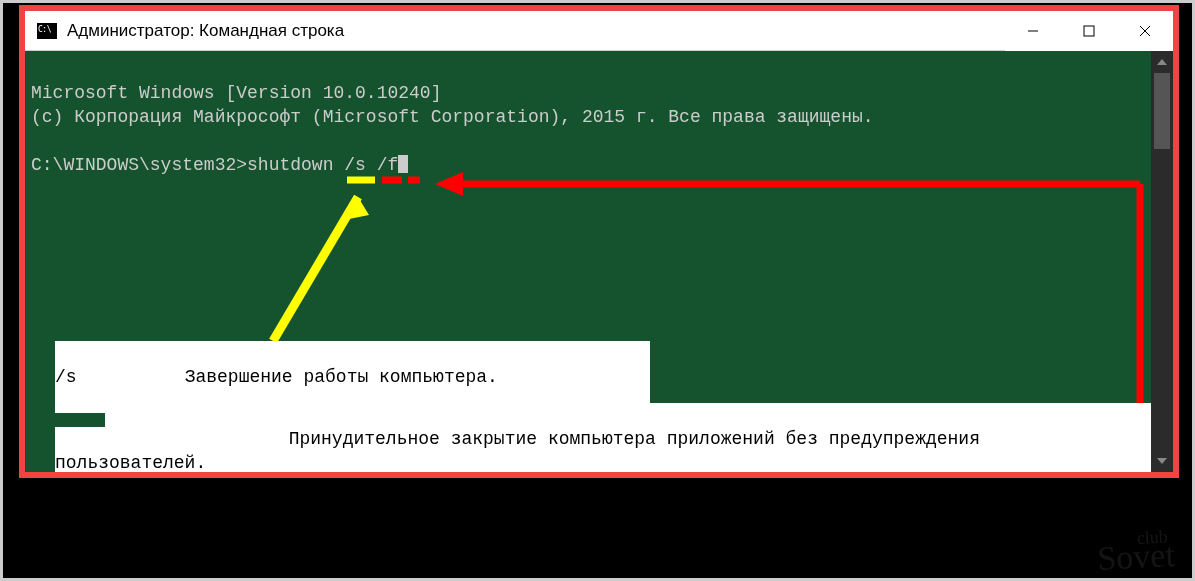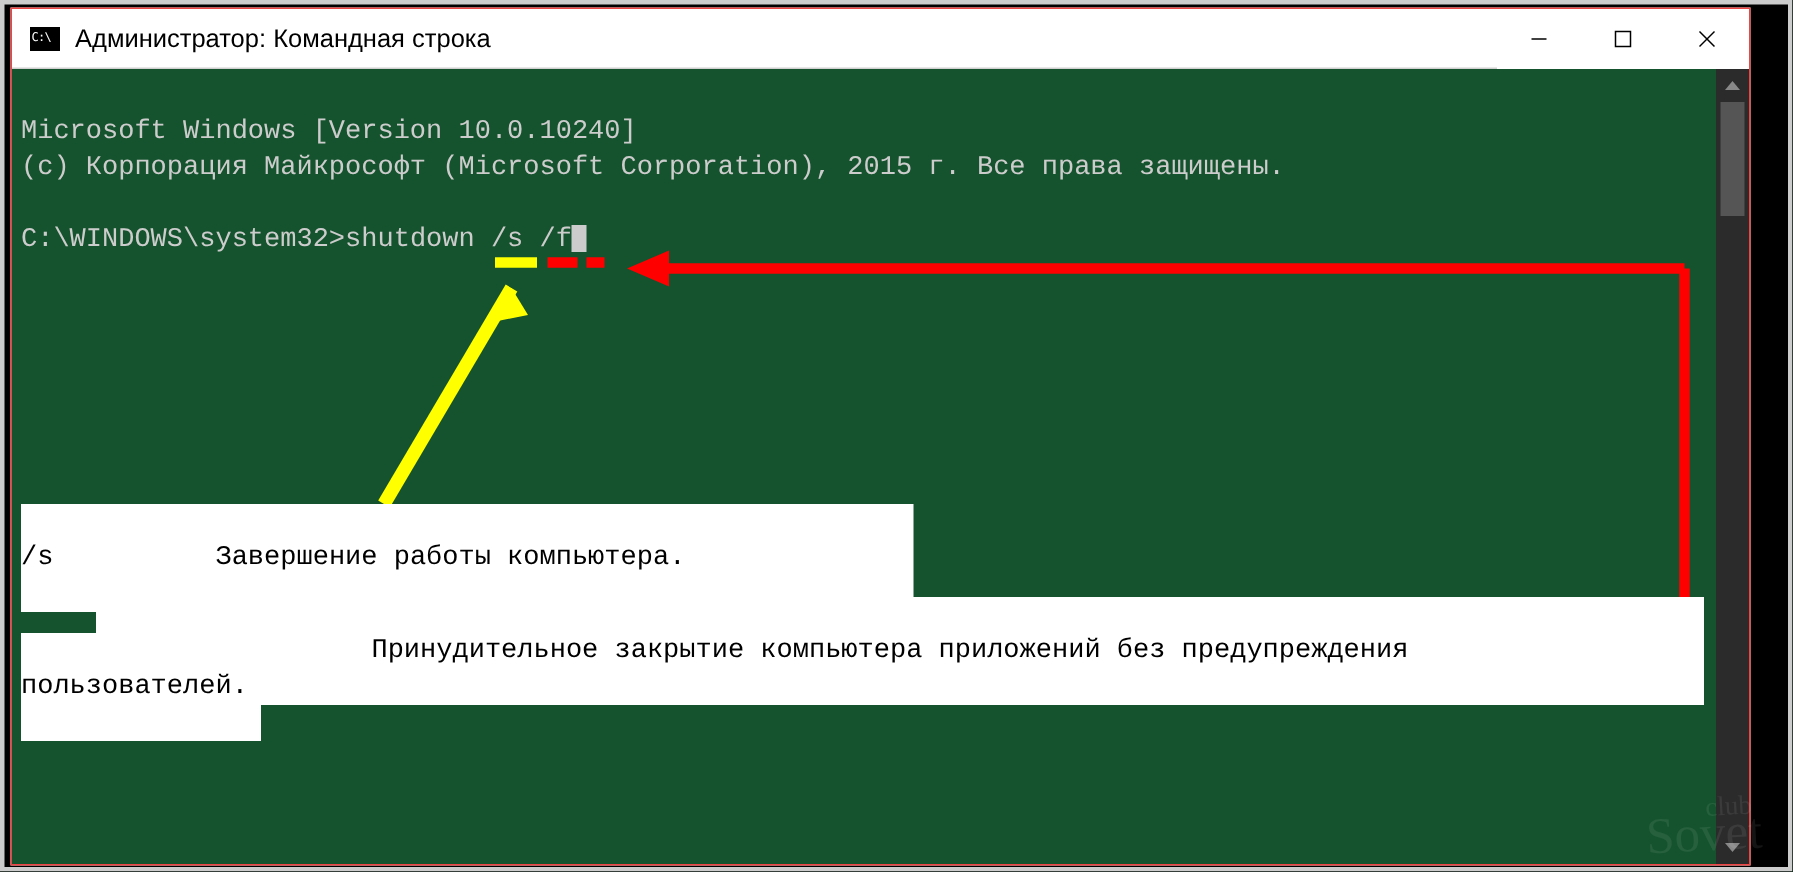--- a/index.html
+++ b/index.html
@@ -12,26 +12,26 @@
     position: relative;
   }
   .outer-frame {
     position: absolute;
     left: 0; top: 0; width: 1195px; height: 581px;
     background: #000;
     border: 3px solid #ccc;
   }
   .window {
     position: absolute;
-    left: 4px;
+    left: 16px;
     top: 2px;
     width: 1160px;
-    height: 572px;
-    background: #fff;
-    border: 1px solid #ef4444;
+    height: 473px;
+    background: #fff;
+    border: 6px solid #ef4444;
   }
   .titlebar {
     height: 40px;
     background: #fff;
     display: flex;
     align-items: center;
     font-family: "Segoe UI", Tahoma, sans-serif;
     font-size: 17px;
     color: #000;
     border-bottom: 1px solid #d0d0d0;
@@ -128,20 +128,21 @@
     pointer-events: none;
   }
   .highlight-box {
     position: absolute;
     background: #fff;
     color: #000;
     font-size: 18px;
     line-height: 24px;
     white-space: pre;
     padding: 0;
+    margin-left: 24px;
   }
   .watermark {
     position: absolute;
     right: 18px;
     bottom: 10px;
     font-family: "Brush Script MT", cursive;
     font-size: 34px;
     color: rgba(255,255,255,0.08);
     pointer-events: none;
     transform: rotate(-3deg);

